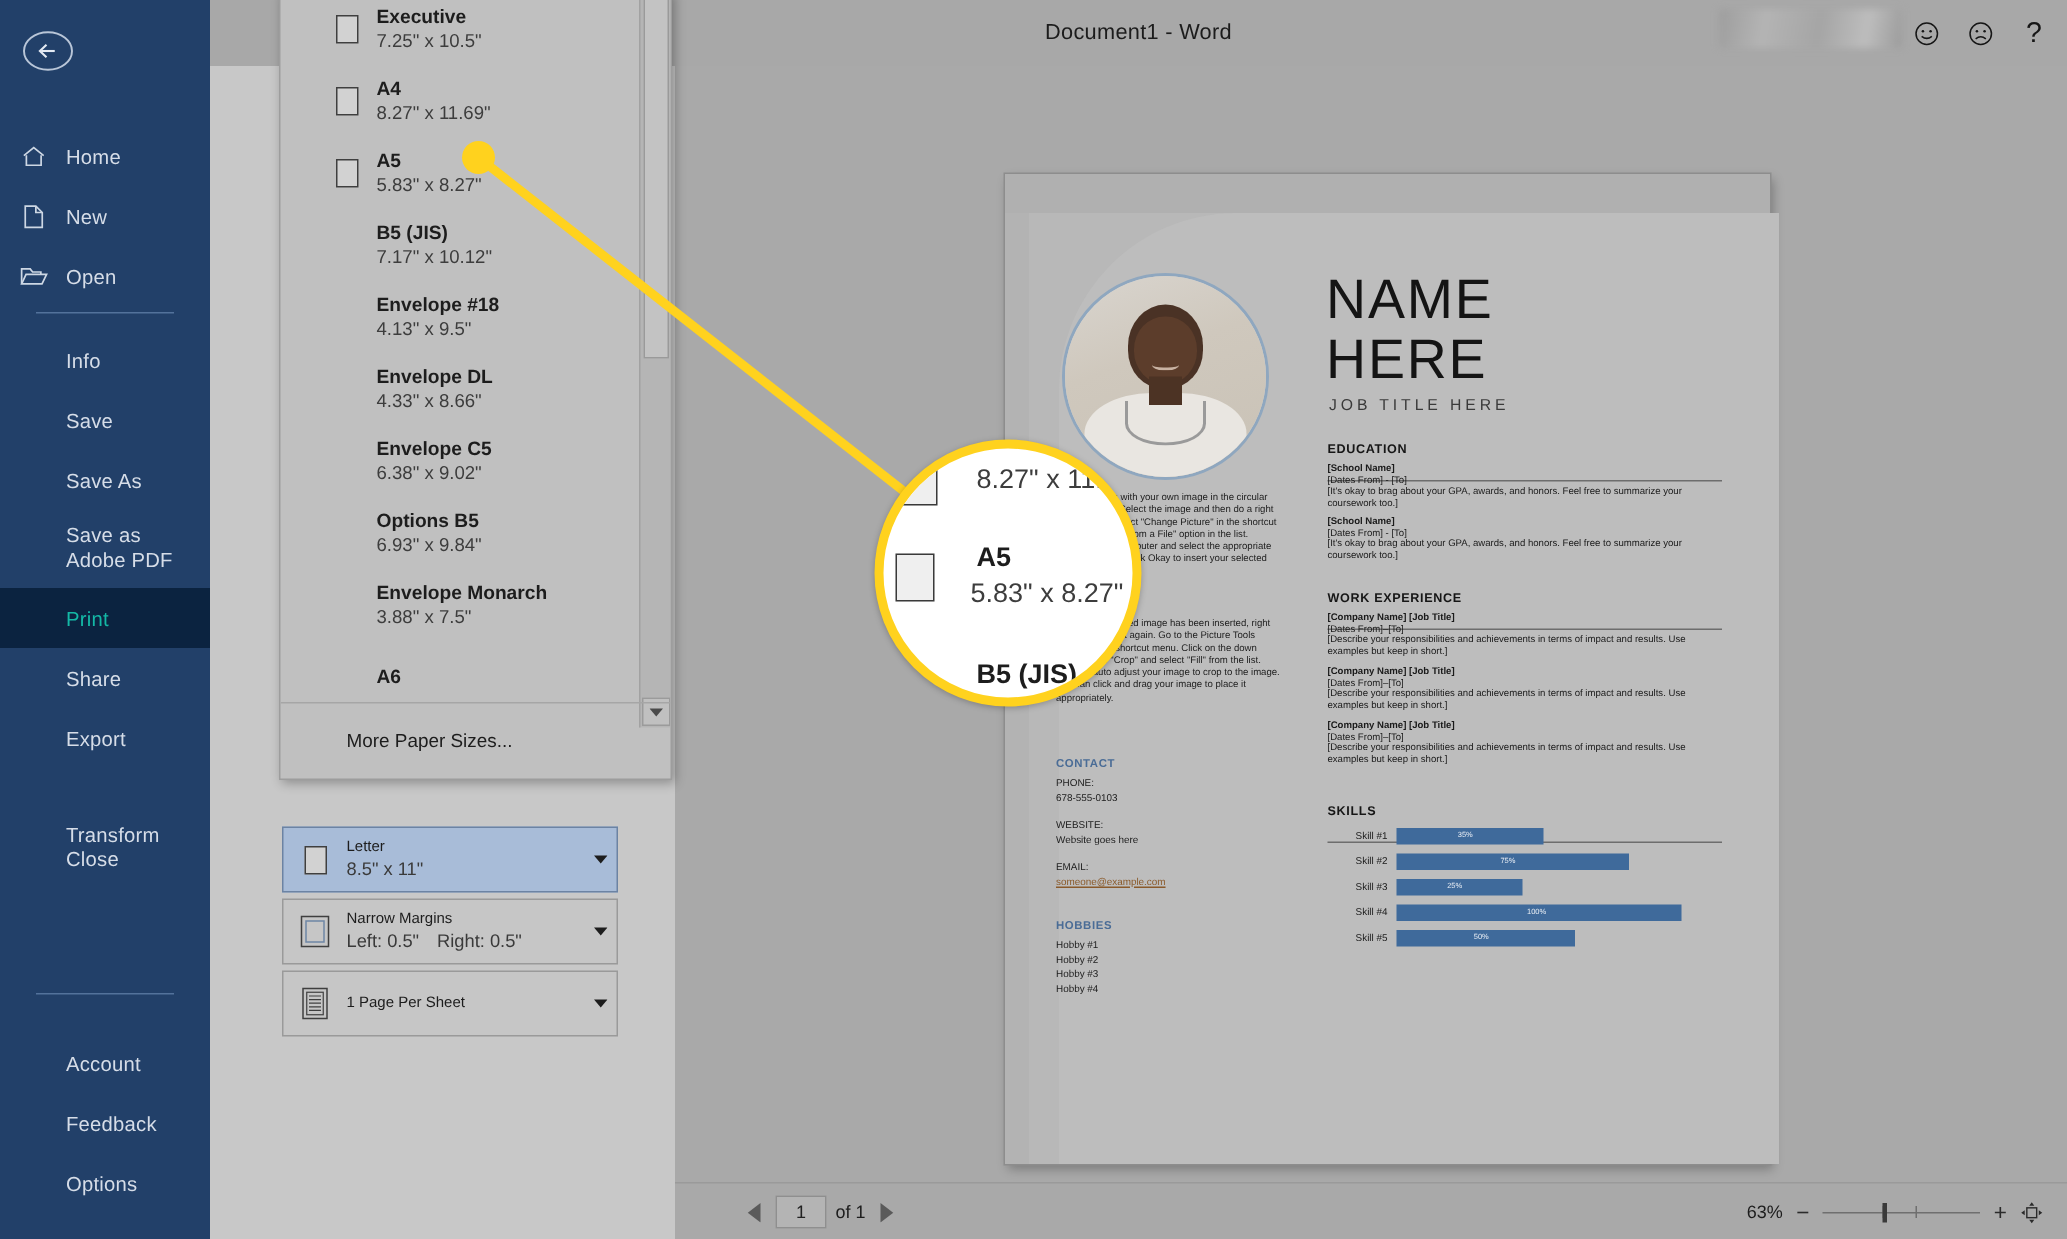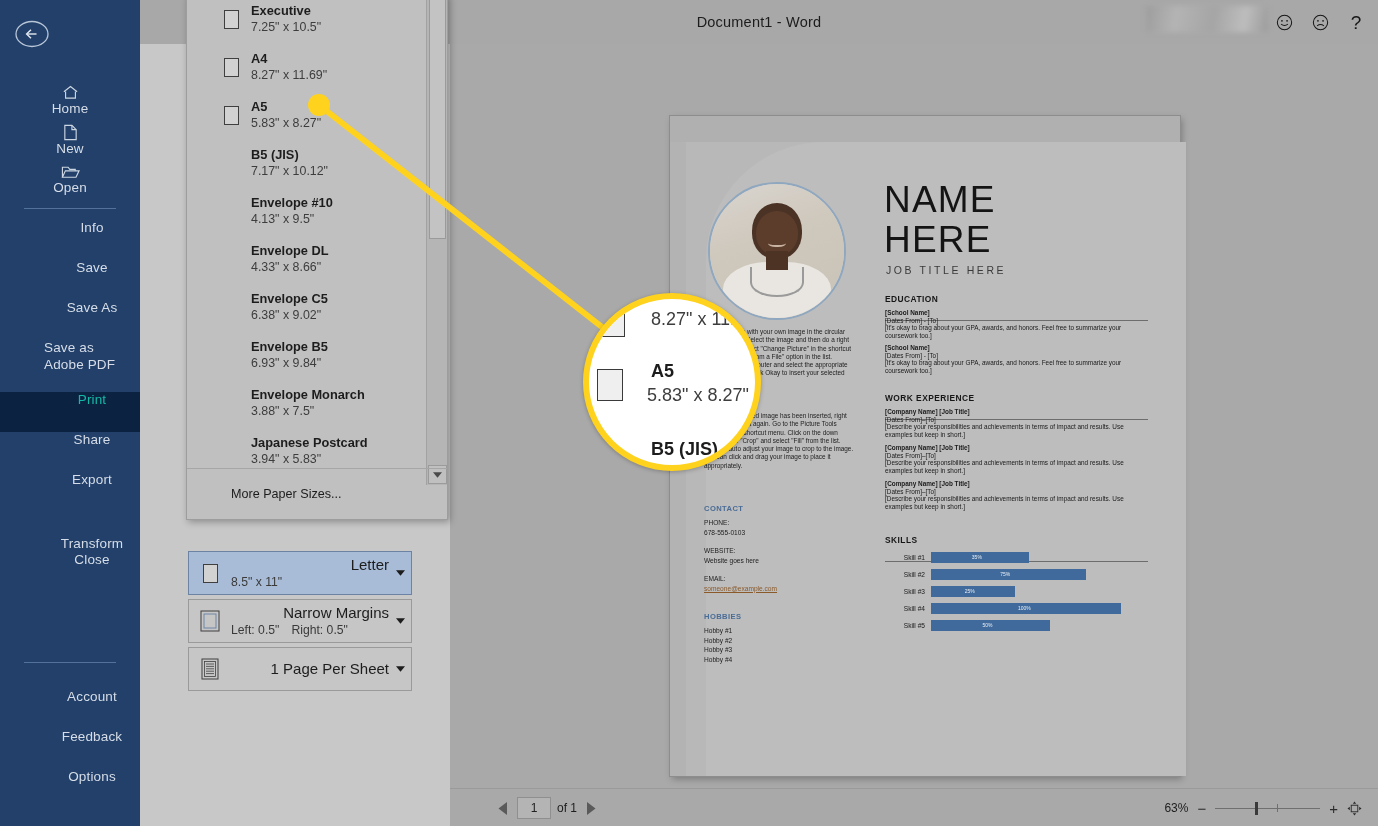--- a/index.html
+++ b/index.html
@@ -51,21 +51,20 @@
     border-radius:50%;
     display:flex; align-items:center; justify-content:center;
     cursor:pointer;
   }
   #backbtn svg { display:block; }
   .nav-item {
     position:absolute; left:0; width:140px; height:40px;
     display:flex; align-items:center;
     color:#d6dde8; font-size:13.5px; letter-spacing:.15px;
     cursor:pointer;
-    flex-direction:column;
   }
   .nav-item .nv-ico { width:44px; display:flex; align-items:center; justify-content:center; }
   .nav-item .nv-lbl { flex:1; }
   .nav-item.indent .nv-lbl { padding-left:44px; }
   .nav-item.active { background:#0b2340; color:#14b8a6; }
   .nav-item.tall { height:50px; align-items:center; }
   .nav-item.tall .nv-lbl { line-height:1.25; }
   .nav-sep {
     position:absolute; left:24px; width:92px; height:1px;
     background:#4b6party;
@@ -79,21 +78,21 @@
   }
   .setting-box {
     position:absolute; left:48px; width:224px; height:44px;
     background:#c6c6c6; border:1px solid #9a9a9a;
     display:flex; align-items:center;
     cursor:pointer;
   }
   .setting-box.sel { background:#a8bcd8; border:1px solid #6c83a3; }
   .sb-ico { width:42px; display:flex; align-items:center; justify-content:center; }
   .sb-txt { flex:1; line-height:1.25; }
-  .sb-t1 { font-size:15px; color:#1d1d1d;text-align:right; }
+  .sb-t1 { font-size:10px; color:#1d1d1d; }
   .sb-t2 { font-size:12.2px; color:#3a3a3a; }
   .sb-t2 .sp { display:inline-block; width:12px; }
   .sb-caret { width:22px; display:flex; align-items:center; justify-content:center; }
   #pagesetup-link {
     position:absolute; left:0; top:692px; width:412px;
     text-align:right; padding-right:0;
     font-size:12.6px; color:#10436f; text-decoration:underline;
     cursor:pointer;
   }
 
@@ -602,57 +601,50 @@
       <div class="paper-item">
         <span class="pg-ico"></span>
         <span class="pg-txt">
           <div class="pg-name">B5 (JIS)</div>
           <div class="pg-dim">7.17" x 10.12"</div>
         </span>
       </div>
       <div class="paper-item">
         <span class="pg-ico"></span>
         <span class="pg-txt">
-          <div class="pg-name">Envelope #10</div>
+          <div class="pg-name">Envelope #18</div>
           <div class="pg-dim">4.13" x 9.5"</div>
         </span>
       </div>
       <div class="paper-item">
         <span class="pg-ico"></span>
         <span class="pg-txt">
           <div class="pg-name">Envelope DL</div>
           <div class="pg-dim">4.33" x 8.66"</div>
         </span>
       </div>
       <div class="paper-item">
         <span class="pg-ico"></span>
         <span class="pg-txt">
           <div class="pg-name">Envelope C5</div>
           <div class="pg-dim">6.38" x 9.02"</div>
         </span>
       </div>
       <div class="paper-item">
         <span class="pg-ico"></span>
         <span class="pg-txt">
-          <div class="pg-name">Envelope B5</div>
+          <div class="pg-name">Options B5</div>
           <div class="pg-dim">6.93" x 9.84"</div>
         </span>
       </div>
       <div class="paper-item">
         <span class="pg-ico"></span>
         <span class="pg-txt">
           <div class="pg-name">Envelope Monarch</div>
           <div class="pg-dim">3.88" x 7.5"</div>
-        </span>
-      </div>
-      <div class="paper-item">
-        <span class="pg-ico"></span>
-        <span class="pg-txt">
-          <div class="pg-name">Japanese Postcard</div>
-          <div class="pg-dim">3.94" x 5.83"</div>
         </span>
       </div>
       <div class="paper-item">
         <span class="pg-ico"></span>
         <span class="pg-txt">
           <div class="pg-name">A6</div>
         </span>
       </div>
     </div>
 

